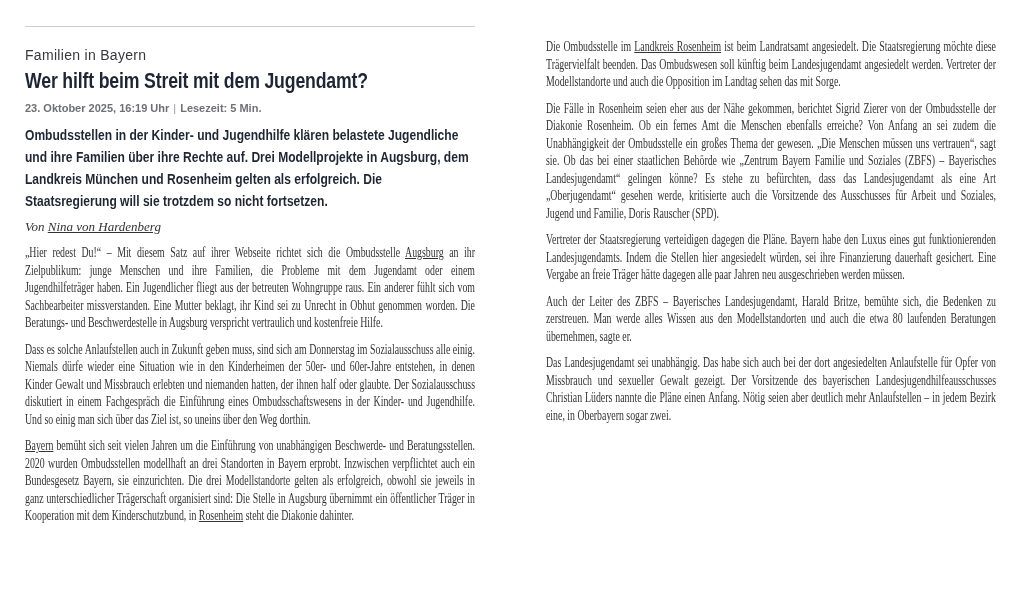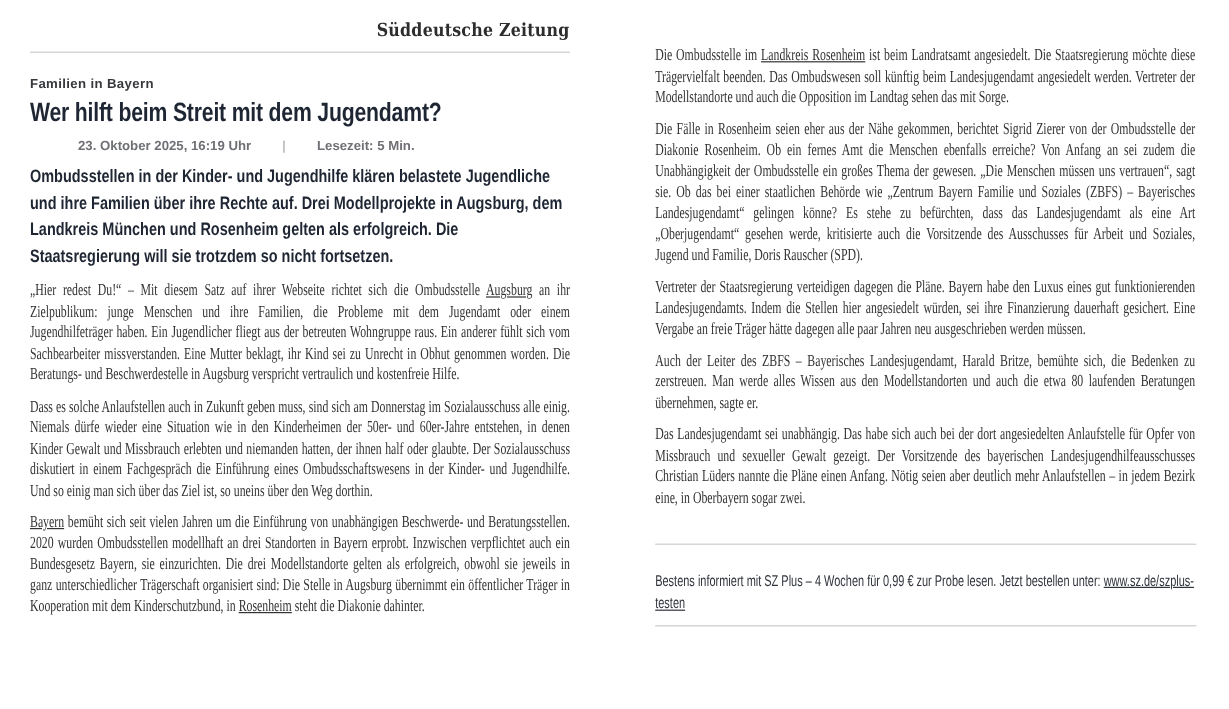--- a/index.html
+++ b/index.html
@@ -25,33 +25,33 @@
     letter-spacing: 0.2px;
     transform: scaleX(0.88); transform-origin: 100% 50%;
     white-space: nowrap;
   }
   .top-rule { border: 0; border-top: 1px solid #cccccc; margin: 10px 0 0 0; }
 
   
   .kicker {
     margin-top: 20px;
     font-family: "Liberation Sans", sans-serif;
-    font-size: 11px; font-weight: 700; color: #37383d; letter-spacing: 0.3px;
+    font-size: 14px; font-weight: 400; color: #37383d; letter-spacing: 0.3px;
   }
   .headline-wrap { width: 560px; transform: scaleX(0.8036); transform-origin: 0 0; margin-top: 4px; }
   .headline {
     font-family: "Liberation Sans", sans-serif;
     font-size: 22px; line-height: 28px; font-weight: 700;
     color: #1f2633; letter-spacing: -0.2px; white-space: nowrap;
   }
   .dateline {
     margin-top: 7px;
     font-family: "Liberation Sans", sans-serif;
     font-size: 11px; font-weight: 700; color: #6f7075;
-    display: flex; align-items: center; gap: 26px; height: 13px; margin-left: 40px;
+    display: flex; align-items: flex-start; gap: 4px; height: 13px;
   }
   .meta-divider { color: #9a9a9a; font-weight: 400; }
 
   .lead-wrap { width: 560px; transform: scaleX(0.8036); transform-origin: 0 0; margin-top: 9px; }
   .lead {
     font-family: "Liberation Sans", sans-serif;
     font-size: 15px; line-height: 22px; font-weight: 700; color: #1f2633;
   }
 
   .byline { margin-top: 7px; font-size: 13px; font-style: italic; color: #333333; height: 16px; }
@@ -83,57 +83,54 @@
   }
   .promo-inner a { color: inherit; text-decoration: underline; cursor: pointer; }
 </style>
 </head>
 <body>
 
 <div class="page">
 
   <div class="col col-left">
 
-    <div class="masthead"><span class="logo">Süddeutsche Zeitung</span></div>
     <hr class="top-rule">
 
     <div class="kicker">Familien in Bayern</div>
 
     <div class="headline-wrap">
       <h1 class="headline" style="margin:0;">Wer hilft beim Streit mit dem Jugendamt?</h1>
     </div>
 
     <div class="dateline">
         <span>23. Oktober 2025, 16:19 Uhr</span>
         <span class="meta-divider">|</span>
         <span>Lesezeit: 5 Min.</span>
       </div>
 
     <div class="lead-wrap">
       <p class="lead" style="margin:0;">Ombudsstellen in der Kinder- und Jugendhilfe klären belastete Jugendliche und ihre Familien über ihre Rechte auf. Drei Modellprojekte in Augsburg, dem Landkreis München und Rosenheim gelten als erfolgreich. Die Staatsregierung will sie trotzdem so nicht fortsetzen.</p>
     </div>
 
+    <div class="byline"><span>Von </span><a>Nina von Hardenberg</a></div>
 
     <div class="bodyblock">
       <p class="body-p"><span>„Hier redest Du!“ – Mit diesem Satz auf ihrer Webseite richtet sich die Ombudsstelle </span><a class="inlink">Augsburg</a><span> an ihr Zielpublikum: junge Menschen und ihre Familien, die Probleme mit dem Jugendamt oder einem Jugendhilfeträger haben. Ein Jugendlicher fliegt aus der betreuten Wohngruppe raus. Ein anderer fühlt sich vom Sachbearbeiter missverstanden. Eine Mutter beklagt, ihr Kind sei zu Unrecht in Obhut genommen worden. Die Beratungs- und Beschwerdestelle in Augsburg verspricht vertraulich und kostenfreie Hilfe.</span></p>
       <p class="body-p"><span>Dass es solche Anlaufstellen auch in Zukunft geben muss, sind sich am Donnerstag im Sozialausschuss alle einig. Niemals dürfe wieder eine Situation wie in den Kinderheimen der 50er- und 60er-Jahre entstehen, in denen Kinder Gewalt und Missbrauch erlebten und niemanden hatten, der ihnen half oder glaubte. Der Sozialausschuss diskutiert in einem Fachgespräch die Einführung eines Ombudsschaftswesens in der Kinder- und Jugendhilfe. Und so einig man sich über das Ziel ist, so uneins über den Weg dorthin.</span></p>
       <p class="body-p"><a class="inlink">Bayern</a><span> bemüht sich seit vielen Jahren um die Einführung von unabhängigen Beschwerde- und Beratungsstellen. 2020 wurden Ombudsstellen modellhaft an drei Standorten in Bayern erprobt. Inzwischen verpflichtet auch ein Bundesgesetz Bayern, sie einzurichten. Die drei Modellstandorte gelten als erfolgreich, obwohl sie jeweils in ganz unterschiedlicher Trägerschaft organisiert sind: Die Stelle in Augsburg übernimmt ein öffentlicher Träger in Kooperation mit dem Kinderschutzbund, in </span><a class="inlink">Rosenheim</a><span> steht die Diakonie dahinter.</span></p>
     </div>
 
   </div>
 
   <div class="col col-right">
 
     <div class="bodyblock">
       <p class="body-p"><span>Die Ombudsstelle im </span><a class="inlink">Landkreis Rosenheim</a><span> ist beim Landratsamt angesiedelt. Die Staatsregierung möchte diese Trägervielfalt beenden. Das Ombudswesen soll künftig beim Landesjugendamt angesiedelt werden. Vertreter der Modellstandorte und auch die Opposition im Landtag sehen das mit Sorge.</span></p>
       <p class="body-p"><span>Die Fälle in Rosenheim seien eher aus der Nähe gekommen, berichtet Sigrid Zierer von der Ombudsstelle der Diakonie Rosenheim. Ob ein fernes Amt die Menschen ebenfalls erreiche? Von Anfang an sei zudem die Unabhängigkeit der Ombudsstelle ein großes Thema der gewesen. „Die Menschen müssen uns vertrauen“, sagt sie. Ob das bei einer staatlichen Behörde wie „Zentrum Bayern Familie und Soziales (ZBFS) – Bayerisches Landesjugendamt“ gelingen könne? Es stehe zu befürchten, dass das Landesjugendamt als eine Art „Oberjugendamt“ gesehen werde, kritisierte auch die Vorsitzende des Ausschusses für Arbeit und Soziales, Jugend und Familie, Doris Rauscher (SPD).</span></p>
       <p class="body-p"><span>Vertreter der Staatsregierung verteidigen dagegen die Pläne. Bayern habe den Luxus eines gut funktionierenden Landesjugendamts. Indem die Stellen hier angesiedelt würden, sei ihre Finanzierung dauerhaft gesichert. Eine Vergabe an freie Träger hätte dagegen alle paar Jahren neu ausgeschrieben werden müssen.</span></p>
       <p class="body-p"><span>Auch der Leiter des ZBFS – Bayerisches Landesjugendamt, Harald Britze, bemühte sich, die Bedenken zu zerstreuen. Man werde alles Wissen aus den Modellstandorten und auch die etwa 80 laufenden Beratungen übernehmen, sagte er.</span></p>
       <p class="body-p"><span>Das Landesjugendamt sei unabhängig. Das habe sich auch bei der dort angesiedelten Anlaufstelle für Opfer von Missbrauch und sexueller Gewalt gezeigt. Der Vorsitzende des bayerischen Landesjugendhilfeausschusses Christian Lüders nannte die Pläne einen Anfang. Nötig seien aber deutlich mehr Anlaufstellen – in jedem Bezirk eine, in Oberbayern sogar zwei.</span></p>
     </div>
 
-    <div class="promo">
-      <div class="promo-inner"><span>Bestens informiert mit SZ Plus – 4 Wochen für 0,99 € zur Probe lesen. Jetzt bestellen unter: </span><a>www.sz.de/szplus-testen</a></div>
-    </div>
 
   </div>
 
 </div>
 
 </body></html>

